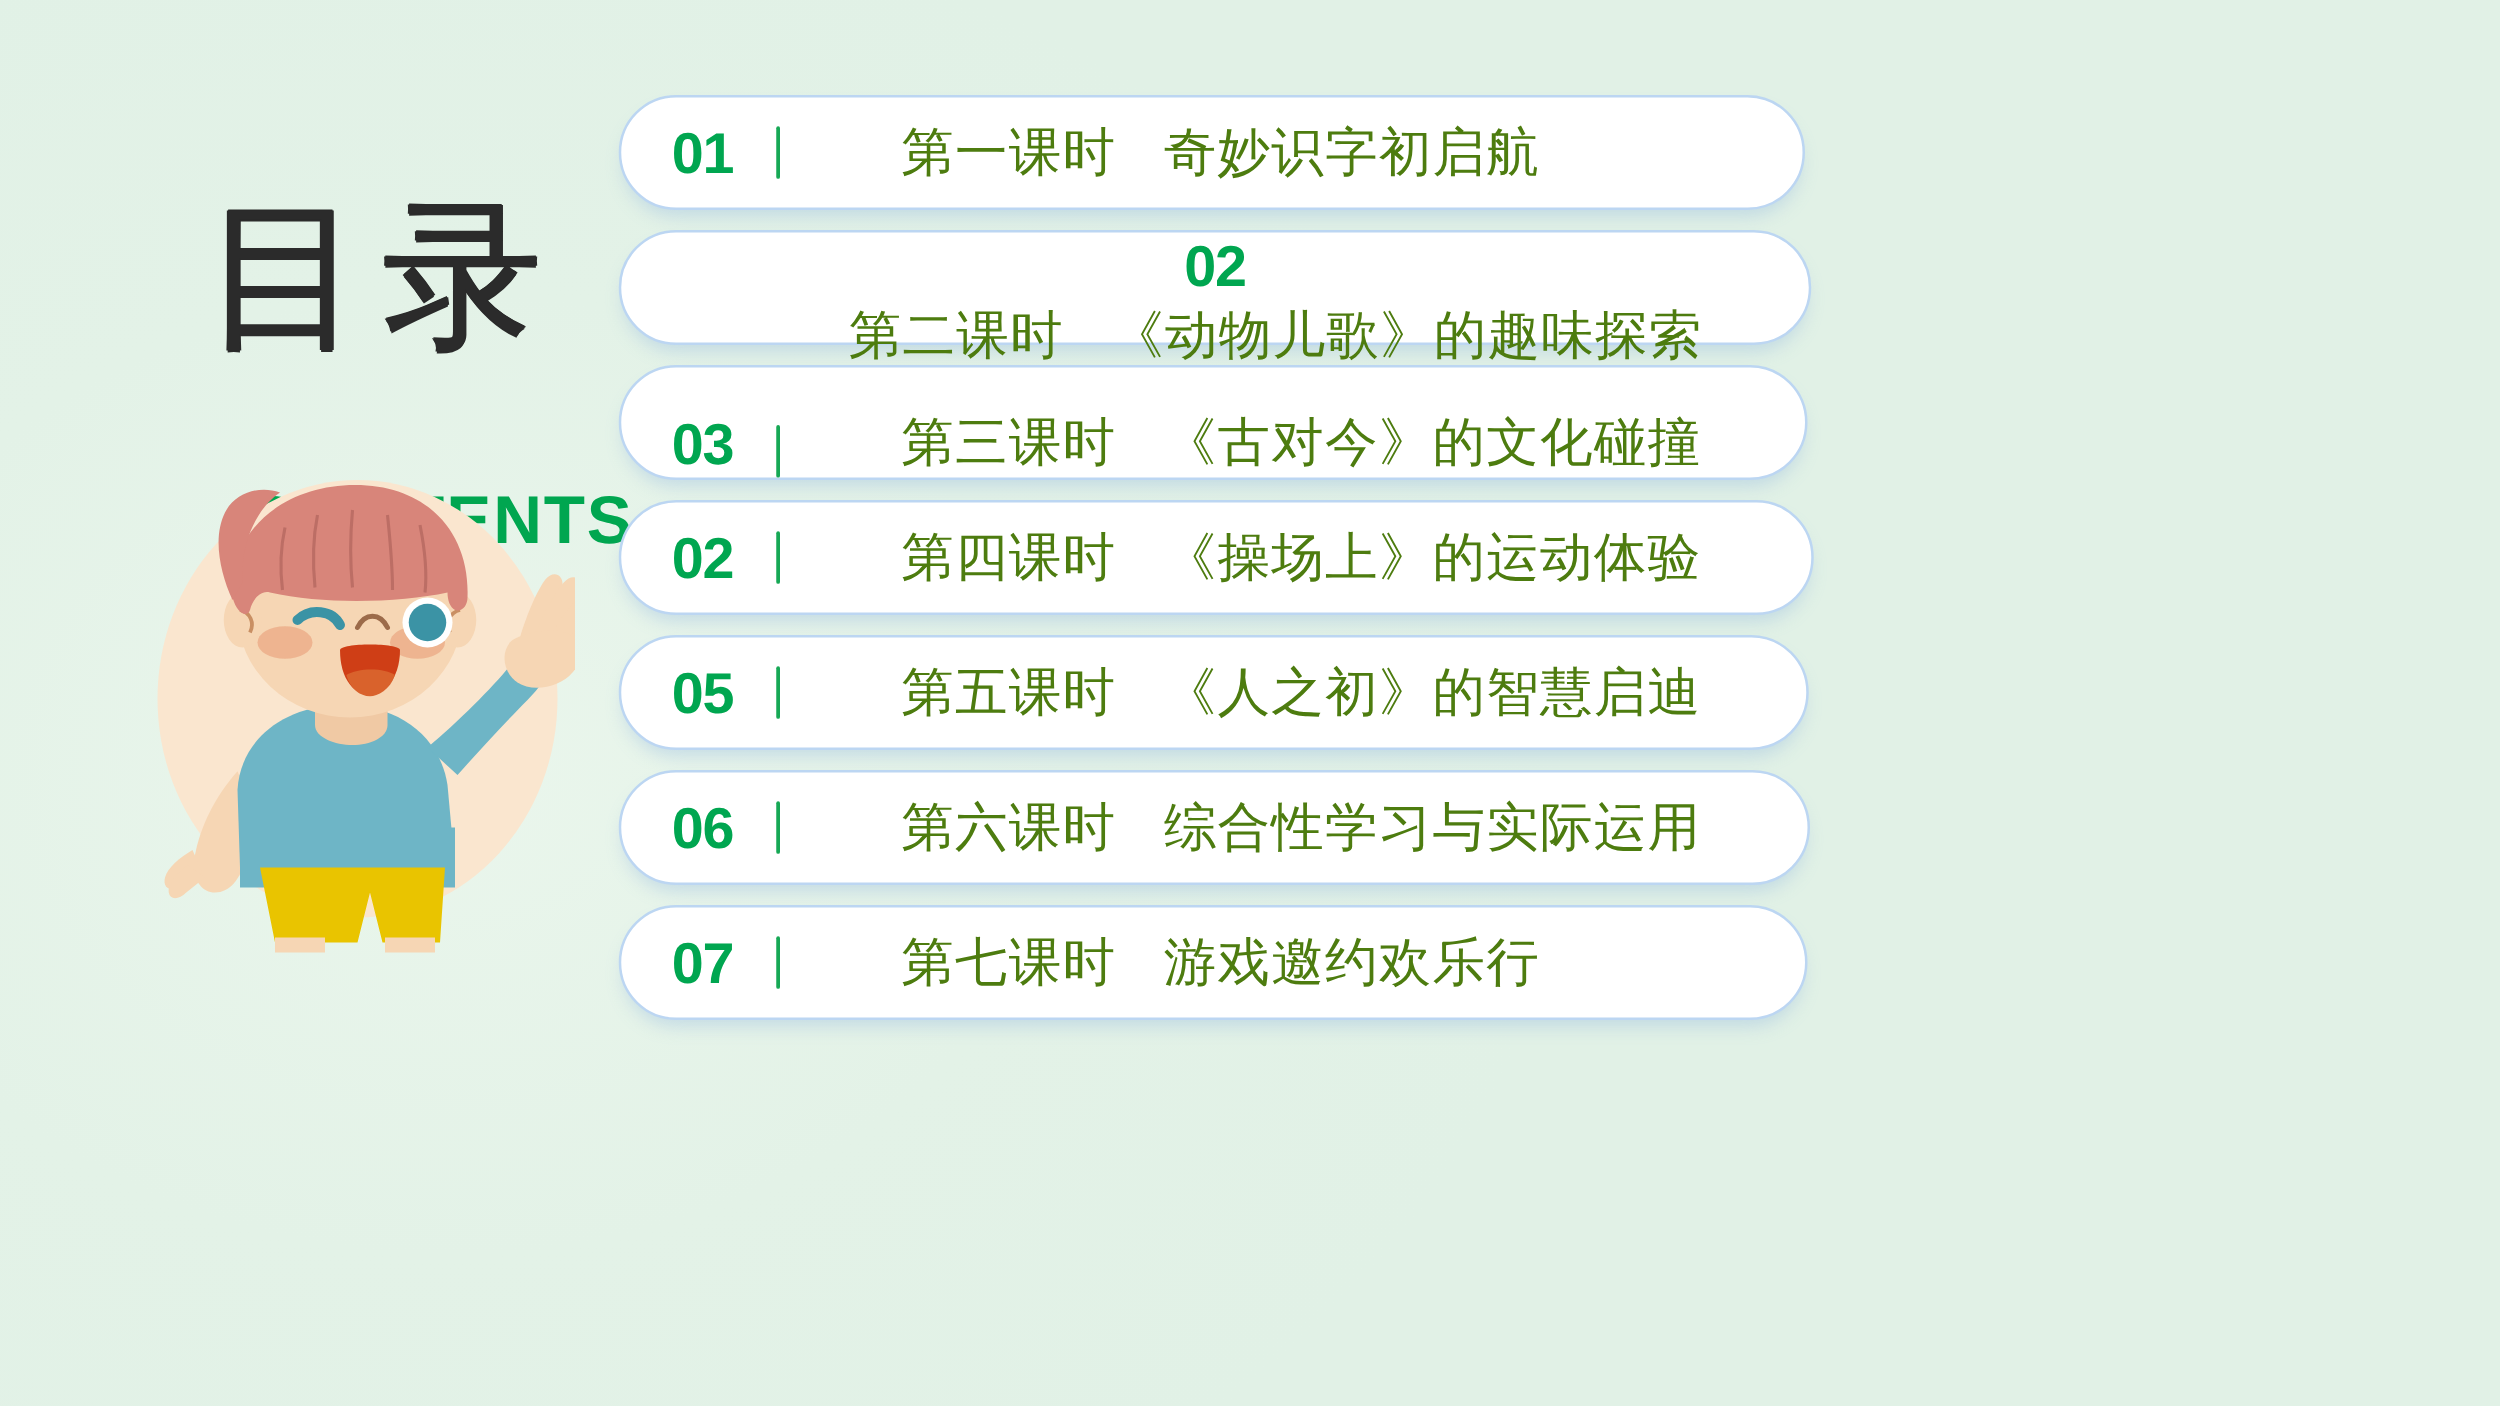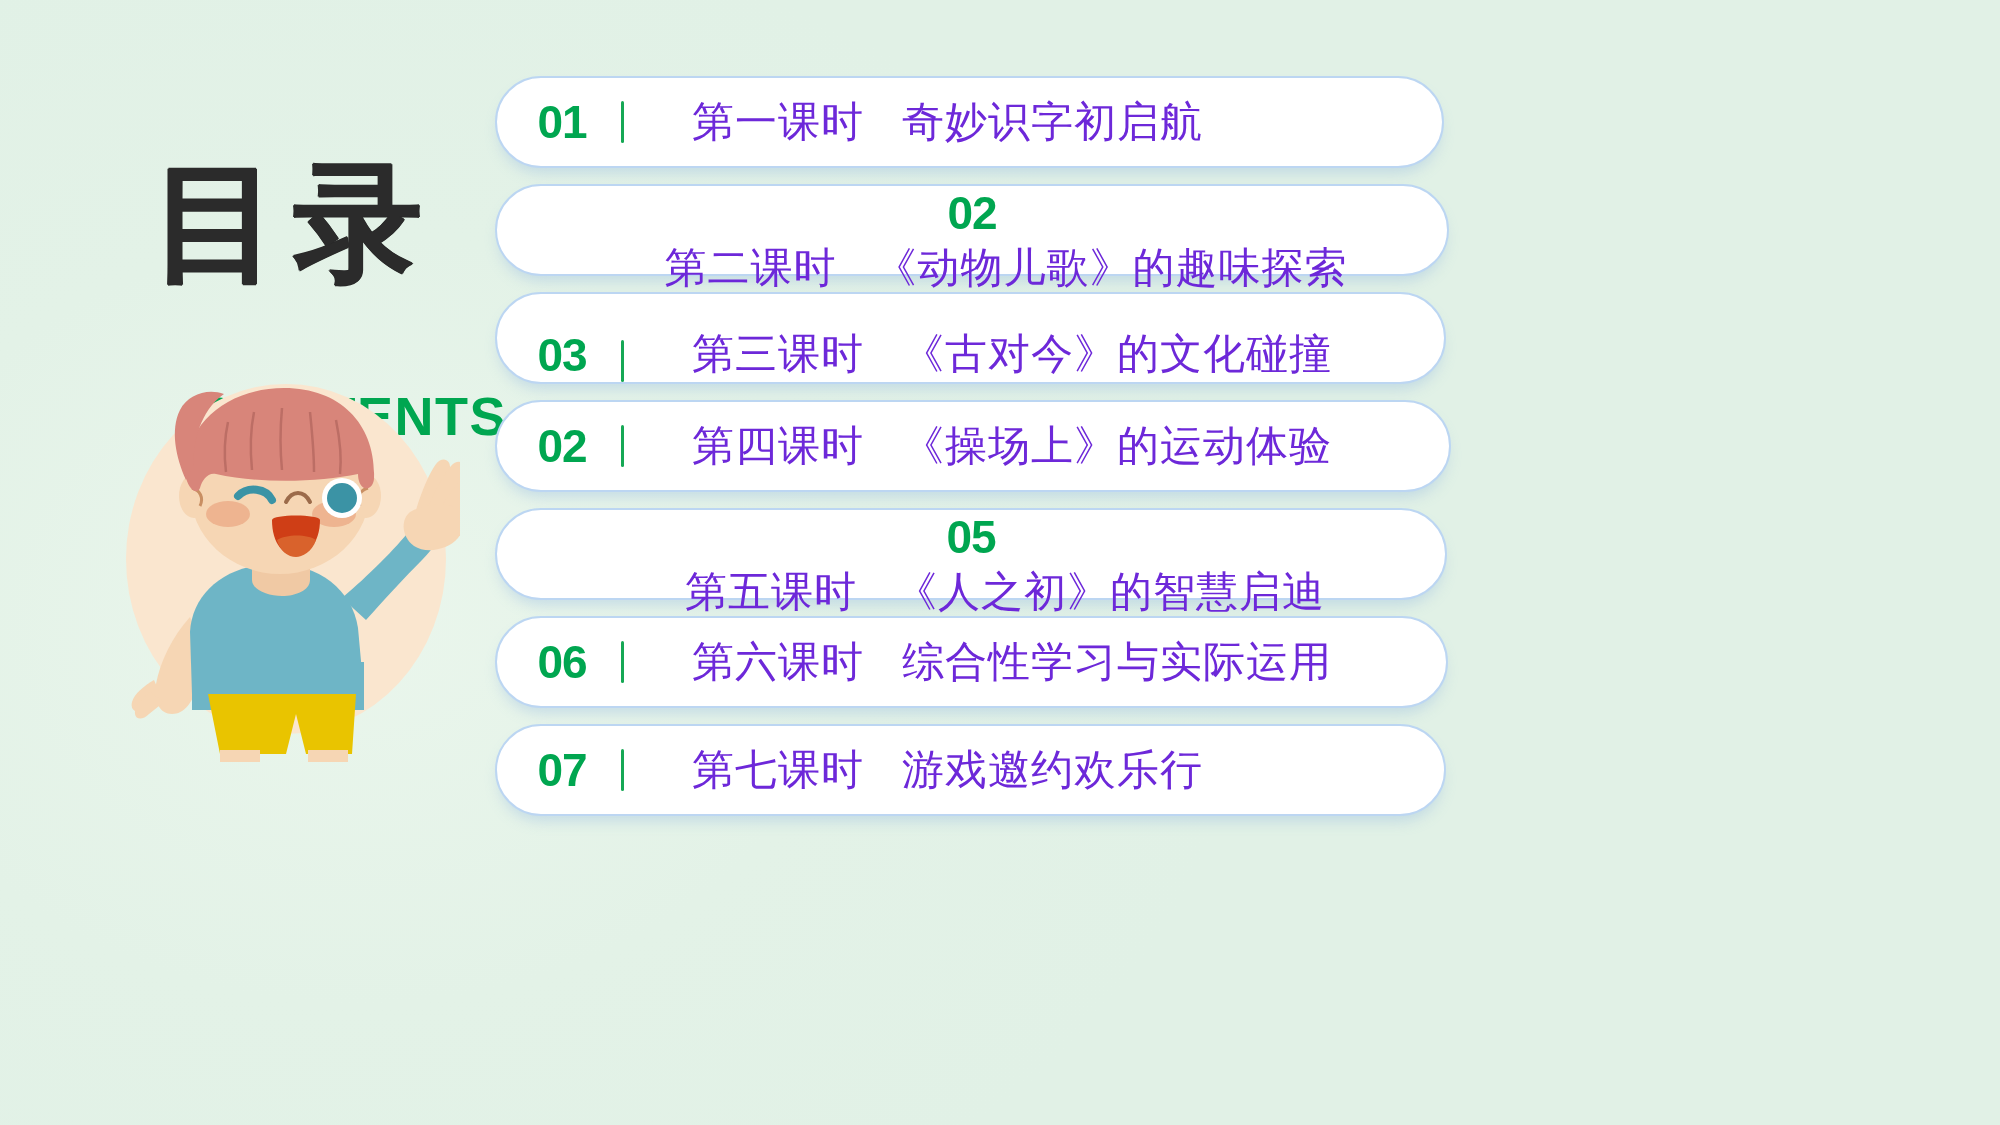--- a/index.html
+++ b/index.html
@@ -14,24 +14,24 @@
     background:
       radial-gradient(ellipse 900px 700px at 18% 55%, #eaf6ec 0%, #e3f2e7 55%, #e1f1e6 100%),
       #e3f2e7;
   }
 
   
   .left{
     position:absolute;left:0;top:0;width:500px;height:1125px;
   }
   .title-cn{
-    position:absolute;left:152px;top:158px;
+    position:absolute;left:164px;top:158px;
     font-family:"DejaVu Serif","Liberation Serif",serif;
     font-size:128px;line-height:1;
-    font-weight:700;
+    font-weight:400;
     color:#2b2b2b;
     letter-spacing:14px;
     white-space:nowrap;
     text-shadow:
       1px 0 0 #2b2b2b, -1px 0 0 #2b2b2b,
       0 1px 0 #2b2b2b, 0 -1px 0 #2b2b2b;
   }
   .title-en{
     position:absolute;left:198px;top:385px;
     font-size:54px;font-weight:700;
@@ -60,39 +60,39 @@
     background:#ffffff;
     border:2px solid #bcd6f2;
     border-radius:46px;
     margin-bottom:16px;
     box-shadow:0 9px 14px -4px rgba(150,185,225,.42);
     display:flex;align-items:center;
   }
   .row:nth-child(2){width:950px;flex-direction:column;}
   .row:nth-child(3){width:947px;align-items:flex-end;}
   .row:nth-child(4){width:952px;}
-  .row:nth-child(5){width:948px;flex-direction:column;}
+  .row:nth-child(5){width:948px;}
   .row:nth-child(6){width:949px;}
   .row:nth-child(7){width:947px;}
 
   .num{
     width:130px;text-align:center;
     font-size:46px;font-weight:700;
     color:#00a650;
     font-family:"Liberation Sans","DejaVu Sans",sans-serif;
     letter-spacing:-1px;
   }
   .divider{
     width:3px;height:42px;background:#16a855;
     border-radius:2px;margin-left:-6px;
   }
   .rowtext{
-    margin-left:68px;
+    margin-left:97px;
     font-size:42px;
-    color:#6d28d9;
+    color:#4d7c0f;
     font-family:"DejaVu Sans","Liberation Sans",sans-serif;
     letter-spacing:1px;
     white-space:nowrap;
   }
   .rowtext .seg2{margin-left:38px;}
 </style>
 </head>
 <body>
 
 <div id="stage">

